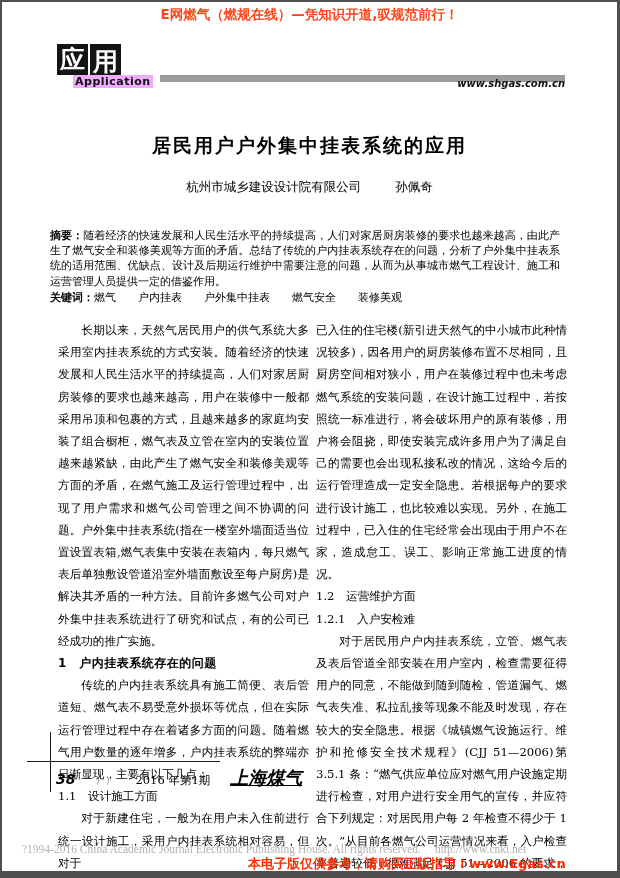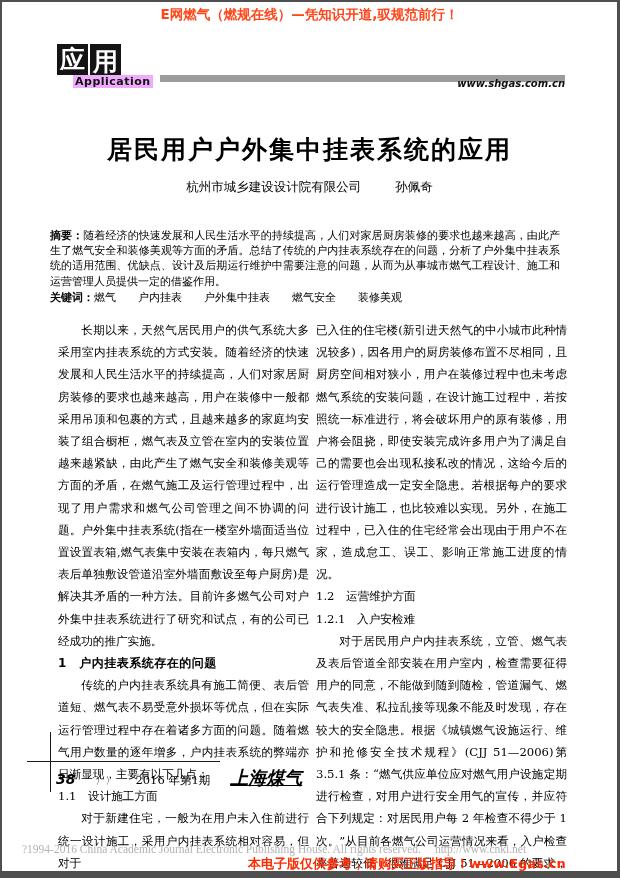--- a/index.html
+++ b/index.html
@@ -41,21 +41,21 @@
   }
   .site-url{
     position:absolute;right:52px;top:60px;
     font-family:"DejaVu Sans","Liberation Sans",sans-serif;
     font-weight:bold;font-style:italic;font-size:10px;color:#111;margin-top:16px;
   }
   
   .title{
     position:absolute;top:131px;left:0;right:0;text-align:center;
     font-family:"DejaVu Sans","Liberation Sans",sans-serif;
-    font-weight:bold;font-size:25px;letter-spacing:2px;color:#000;
+    font-weight:bold;font-size:19px;letter-spacing:2px;color:#000;
   }
   .authors{position:absolute;top:176px;left:0;right:0;}
   .author-row{
     display:flex;justify-content:center;gap:34px;
     font-size:12.5px;line-height:17.5px;color:#000;
   }
   
   .abstract{
     position:absolute;left:48px;top:226px;width:510px;
     font-size:11px;line-height:15.2px;text-align:justify;color:#000;

